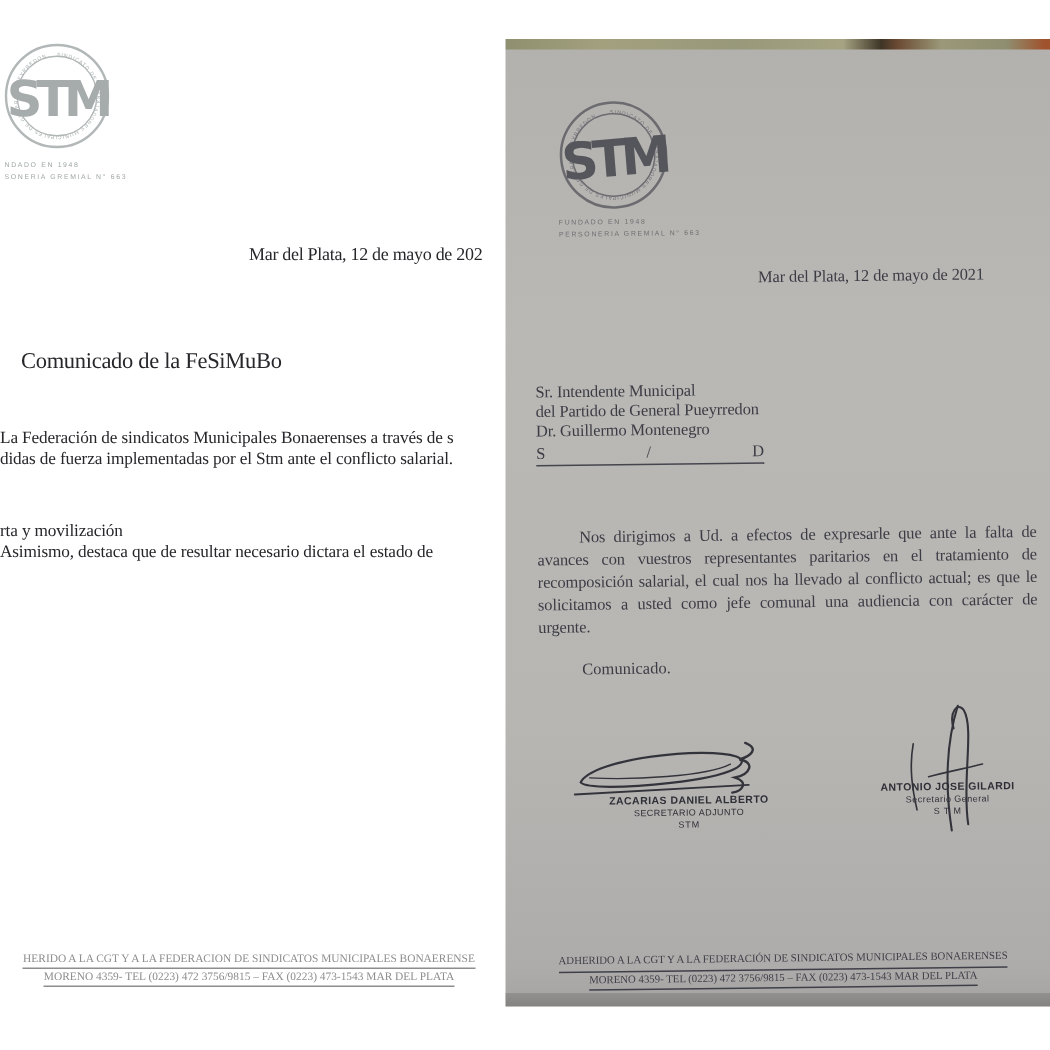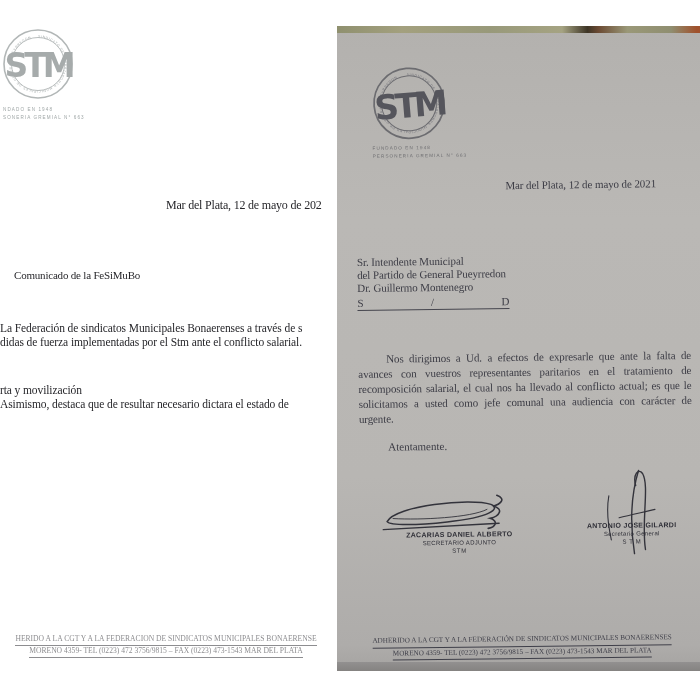--- a/index.html
+++ b/index.html
@@ -1,24 +1,24 @@
 <!DOCTYPE html>
 <html><head>
 <meta charset="utf-8">
 <style>
   html,body{margin:0;padding:0;}
   body{width:700px;height:700px;background:#ffffff;position:relative;overflow:hidden;
        font-family:"Liberation Serif", serif;}
   .abs{position:absolute;}
   
   #left-doc{left:0;top:0;width:337px;height:700px;background:#ffffff;overflow:hidden;}
-  #left-doc .txt{color:#27272b;margin-top:36px;}
+  #left-doc .txt{color:#27272b;}
   .nowrap{white-space:nowrap;}
   #l-date{top:162px;left:166px;font-size:12px;letter-spacing:-0.2px;}
-  #l-heading{top:233px;left:14px;font-size:11px;letter-spacing:-0.2px;}
+  #l-heading{top:233px;left:14px;font-size:15px;letter-spacing:-0.2px;}
   .l-par{left:0;font-size:11.5px;letter-spacing:-0.1px;line-height:13.8px;}
   #l-par1{top:286px;}
   #l-par2{top:348px;}
   .l-par .line{white-space:nowrap;}
   .l-par .indent{}
   .l-footer{left:-14px;width:360px;text-align:center;font-size:7.6px;color:#8d8d90;
             line-height:10.5px;white-space:nowrap;}
   #l-footer{top:634px;}
   .uline{border-bottom:0.5px solid currentColor;padding-bottom:0.5px;display:inline-block;}
   .logo-caption{font-family:"Liberation Sans",sans-serif;font-size:4.6px;letter-spacing:1.1px;
@@ -131,21 +131,21 @@
     </div>
 
     <div id="r-body" class="abs txt">
       <div class="jline line0">Nos dirigimos a Ud. a efectos de expresarle que ante la falta de</div>
       <div class="jline">avances con vuestros representantes paritarios en el tratamiento de</div>
       <div class="jline">recomposición salarial, el cual nos ha llevado al conflicto actual; es que le</div>
       <div class="jline">solicitamos a usted como jefe comunal una audiencia con carácter de</div>
       <div class="jline lastline">urgente.</div>
     </div>
 
-    <div id="r-closing" class="abs txt">Atentamente.</div>
+    <div id="r-closing" class="abs txt">Comunicado.</div>
 
     <svg class="abs" style="left:40px;top:455px;" width="148" height="50" viewBox="0 0 148 50">
       <g fill="none" stroke="#33333b" stroke-width="1.5" stroke-linecap="round">
         <path d="M8,32 C16,16 92,9 112,16 C122,20 112,29 68,33 C38,36 11,36 8,32 Z"></path>
         <path d="M14,29 C42,31 92,29 108,21" stroke-width="0.9"></path>
         <path d="M118,7 c10,4 3,9 -4,11 c11,2 7,10 -3,12 c9,3 5,9 -2,10" stroke-width="1.6"></path>
         <path d="M4,40 L120,35" stroke-width="1.3"></path>
       </g>
     </svg>
     <div id="r-sig1-labels" class="abs sig-label">

